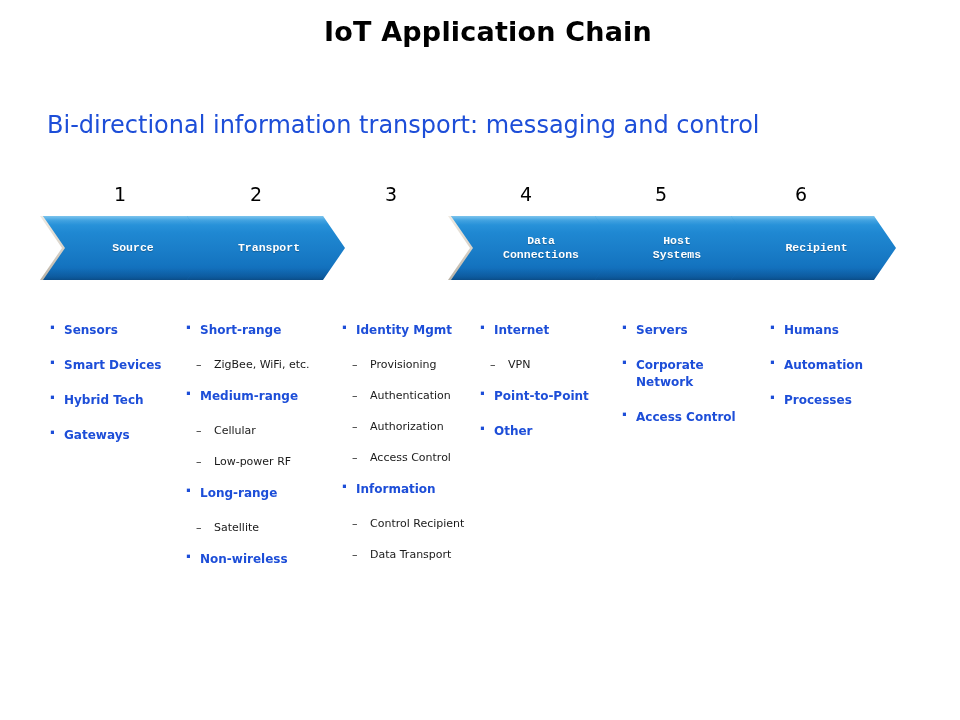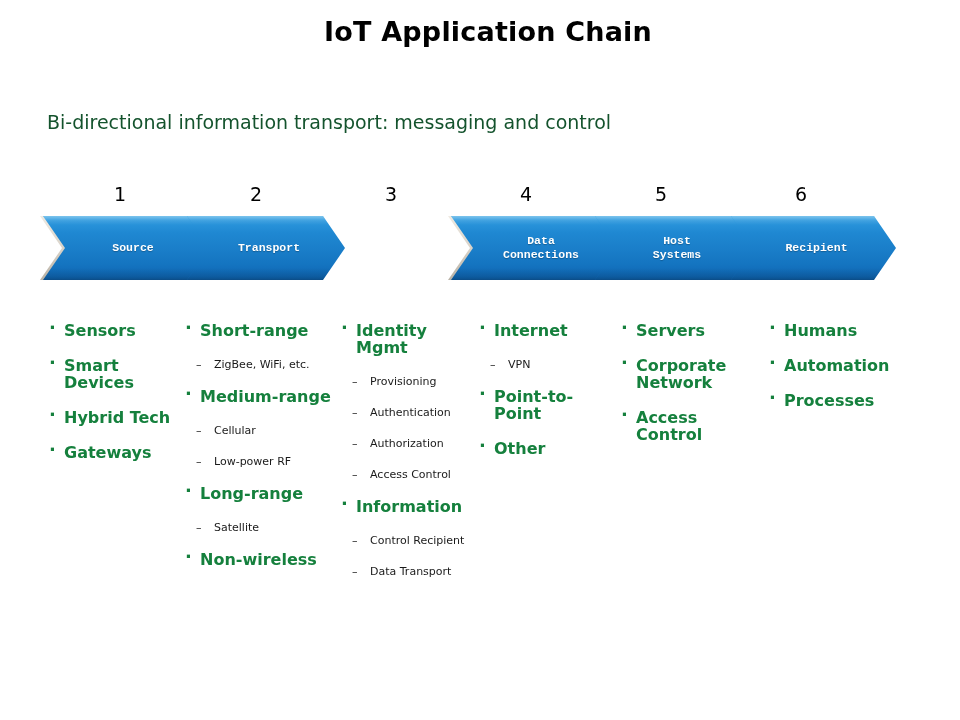--- a/index.html
+++ b/index.html
@@ -28,23 +28,23 @@
     letter-spacing: 0.2px;
     color: #000000;
     margin-left: 8px;
   }
 
   
   .slide-subtitle {
     position: absolute;
     top: 111px;
     left: 47px;
-    font-size: 19px;
+    font-size: 24px;
     font-weight: normal;
-    color: #14532d;
+    color: #1d4ed8;
     white-space: nowrap;
   }
 
   
   .number-row {
     position: absolute;
     top: 181px;
     left: 43px;
     width: 852px;
     height: 26px;
@@ -135,23 +135,23 @@
   }
   .col {
     position: absolute;
     top: 0;
   }
   .bullet-l1, .bullet-l2 {
     position: relative;
     display: block;
   }
   .bullet-l1 {
-    font-size: 16px;
-    font-weight: bold;
-    color: #15803d;
+    font-size: 12px;
+    font-weight: bold;
+    color: #1d4ed8;
     line-height: 17px;
     padding-left: 16px;
     margin-bottom: 18px;
   }
   .bullet-l1::before {
     content: "\00B7";
     position: absolute;
     left: 1px;
     top: -3px;
     font-size: 18px;

